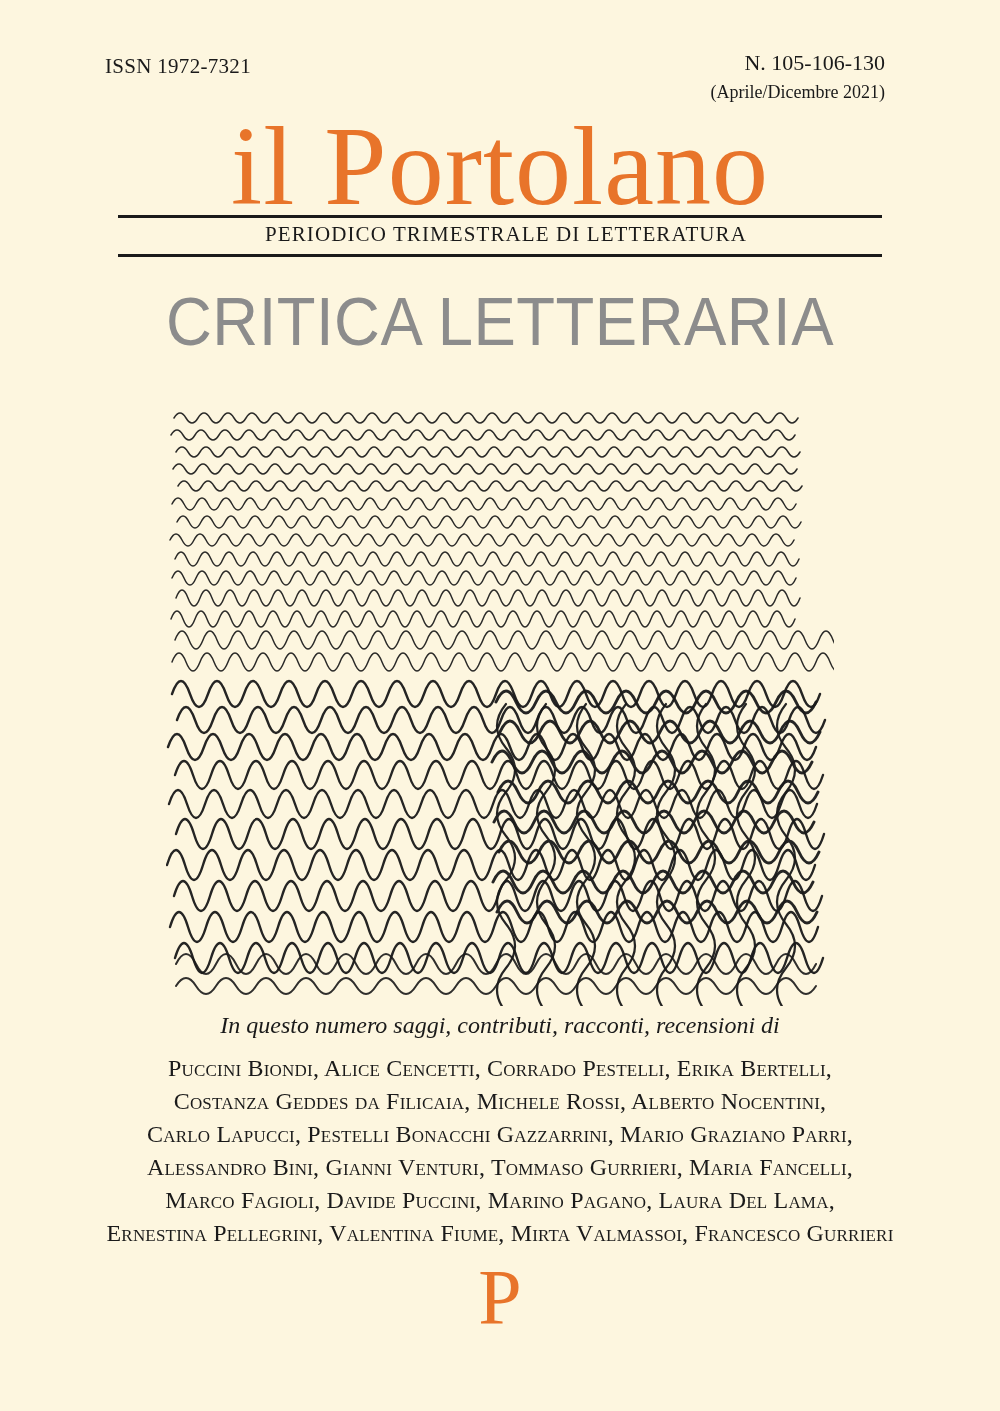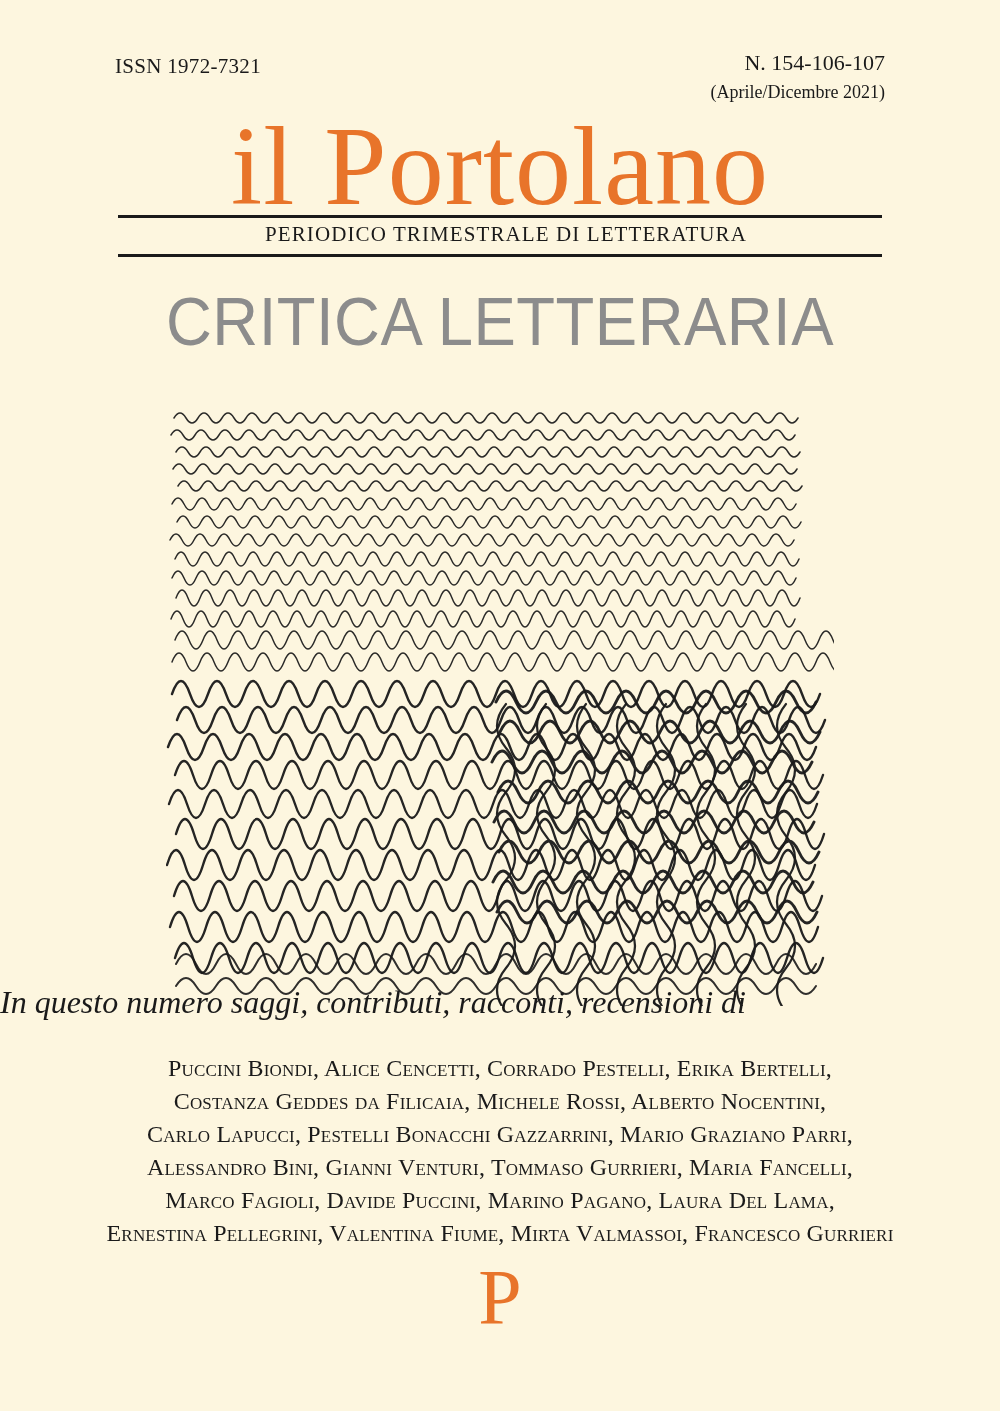--- a/index.html
+++ b/index.html
@@ -19,21 +19,21 @@
     width: 1000px;
     height: 1411px;
     background: #fdf6df;
     box-sizing: border-box;
   }
 
   
   .header-row {
     position: absolute;
     top: 48px;
-    left: 115px;
+    left: 105px;
     right: 115px;
     height: 60px;
   }
   .issn {
     position: absolute;
     left: 0;
     top: 6px;
     font-size: 21px;
     letter-spacing: 0.3px;
     color: #1a1a1a;
@@ -116,25 +116,26 @@
     width: 668px;
     height: 602px;
     background: #fdf6df;
     overflow: hidden;
   }
   .artwork svg { display: block; }
 
   
   .issue-note {
     position: absolute;
-    top: 984px;
-    left: 0;
-    width: 1000px;
+    top: 1012px;
+    left: 0;
+    width: 1000px;
+    text-align: center;
     font-style: italic;
-    font-size: 32px;
+    font-size: 24px;
     color: #1a1a1a;
   }
   .contrib {
     position: absolute;
     top: 1052px;
     left: 80px;
     width: 840px;
     text-align: center;
     font-size: 24px;
     line-height: 33px;
@@ -157,21 +158,21 @@
     line-height: 1;
   }
 </style>
 </head>
 <body>
 
 <div class="cover">
 
   <div class="header-row">
     <div class="issn">ISSN 1972-7321</div>
-    <div class="issue-no">N. 154-106-107</div>
+    <div class="issue-no">N. 105-106-130</div>
     <div class="issue-date">(Aprile/Dicembre 2021)</div>
   </div>
 
   <div class="masthead">il Portolano</div>
 
   <div class="rule rule-top"></div>
   <div class="subtitle">PERIODICO TRIMESTRALE DI LETTERATURA</div>
   <div class="rule rule-bottom"></div>
 
   <div class="section-title">CRITICA LETTERARIA</div>

